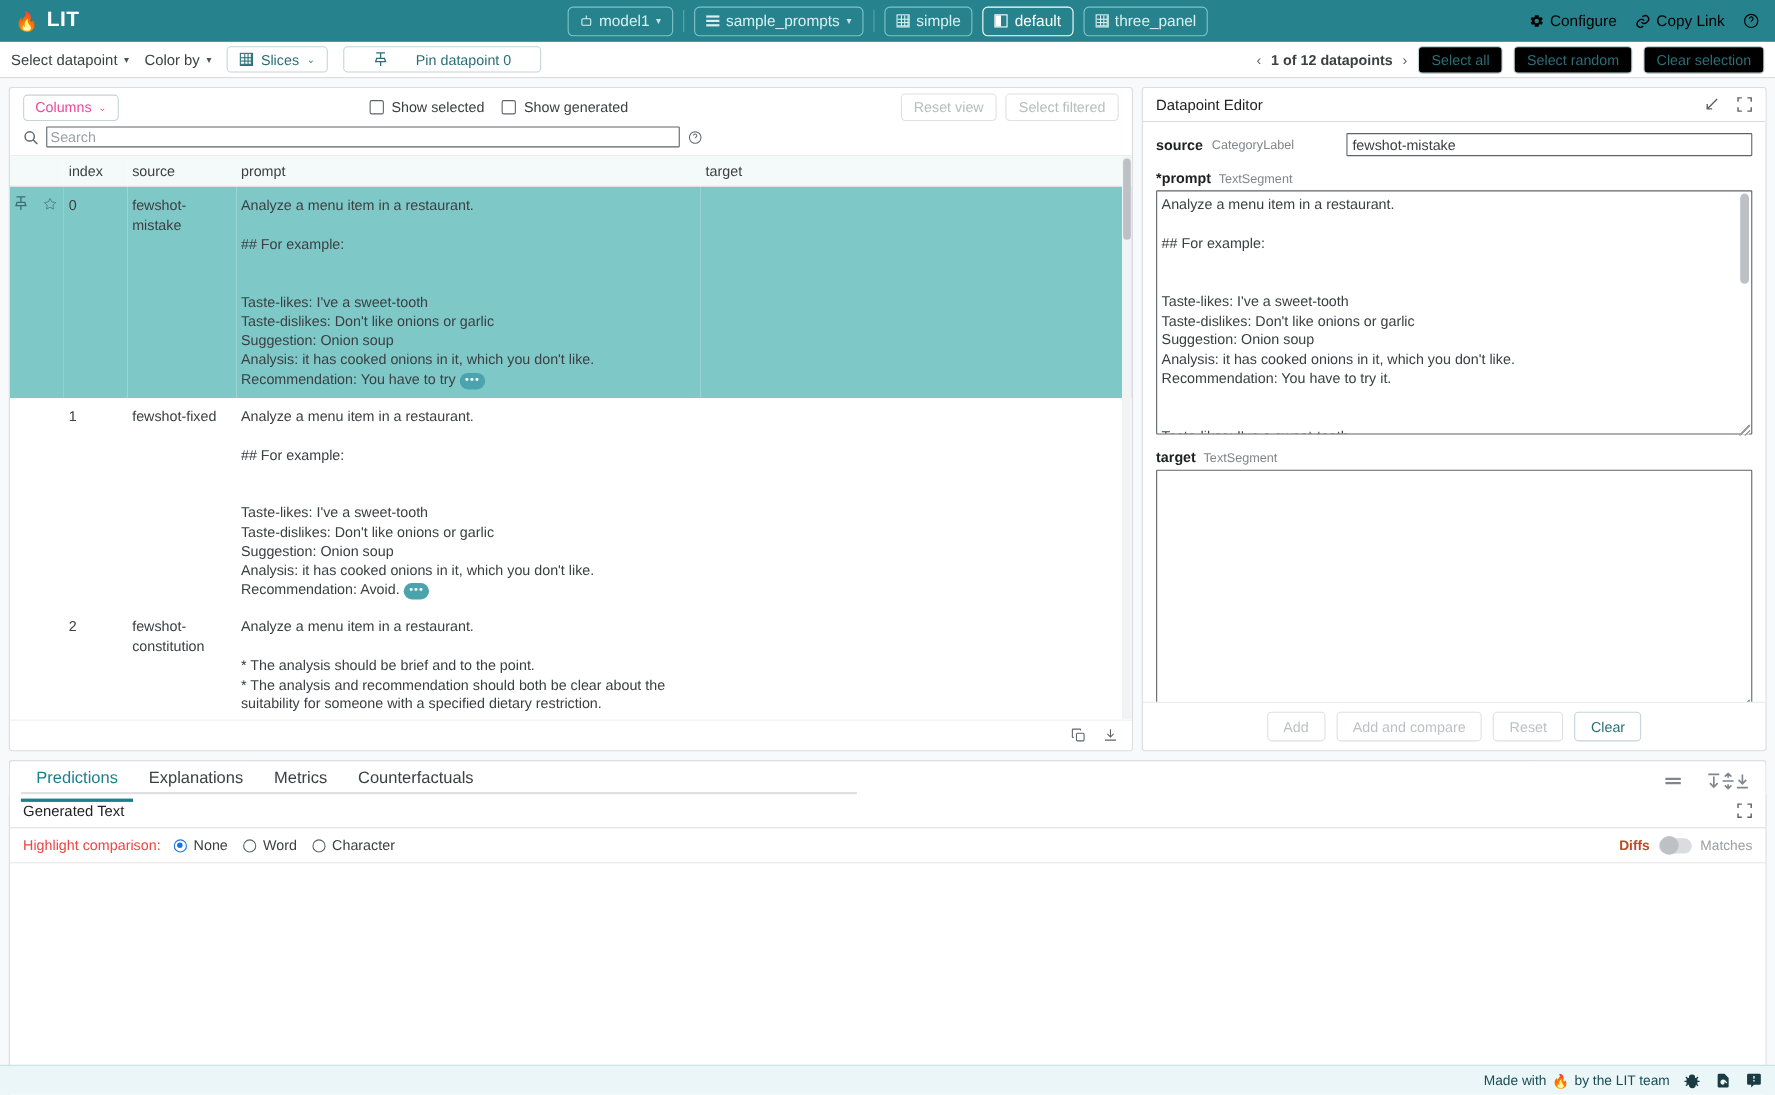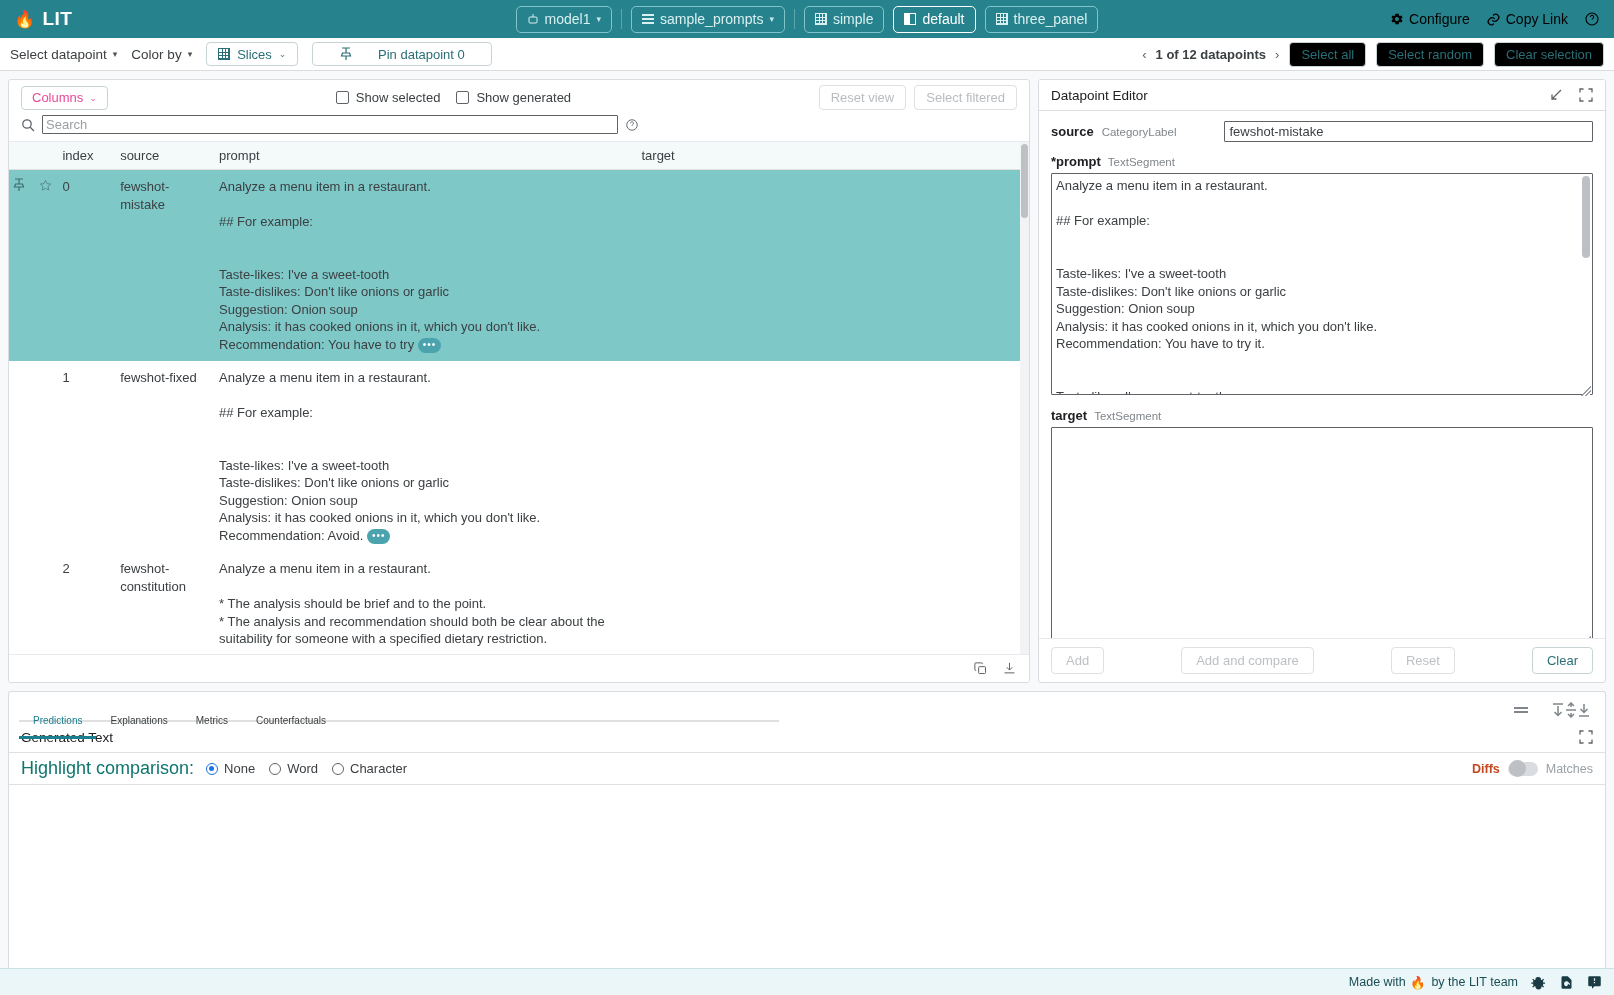--- a/index.html
+++ b/index.html
@@ -304,21 +304,21 @@
     background: #bdc1c6; border-radius: 4px;
   }
   .resize-grip {
     position: absolute; right: 2px; bottom: 2px; width: 10px; height: 10px;
     background:
       linear-gradient(135deg, transparent 46%, #9aa0a6 46%, #9aa0a6 56%, transparent 56%) ,
       linear-gradient(135deg, transparent 70%, #9aa0a6 70%, #9aa0a6 80%, transparent 80%);
   }
   .de-actions {
     height: 44px; min-height: 44px;
-    display: flex; align-items: center; justify-content: space-between;
+    display: flex; align-items: center; justify-content: center;
     gap: 10px; padding: 0 12px;
     border-top: 1px solid #e8eaed;
   }
   .de-btn {
     border: 1px solid #e0e0e0; border-radius: 4px;
     background: #fff; color: #bdc1c6;
     font-size: 13px; padding: 4px 14px; height: 27px;
     font-family: "Liberation Sans", sans-serif;
   }
   .de-btn.enabled { color: #2a6f77; border-color: #c6d4d6; cursor: pointer; }
@@ -334,24 +334,24 @@
     border-bottom: 1px solid #dadce0;
     background: #fff;
     height: 31px;
     padding: 0 0 0 10px;
     position: relative;
     border: 1px solid #dadce0;
     border-bottom: none;
     border-radius: 3px 3px 0 0;
   }
   .tab {
-    font-size: 10px; color: #3c4043;
+    font-size: 15px; color: #3c4043;
     padding: 0 14px 6px 14px;
     cursor: pointer;
-    position: relative; top: 10px;
+    position: relative; top: 0;
   }
   .tab.active { color: #1a7f8e; }
   .tab.active::after {
     content: ""; position: absolute; left: 0; right: 0; bottom: -7px;
     height: 3px; background: #1a7f8e;
   }
   .tabbar-underline {
     position: absolute; left: 10px; width: 760px; bottom: 0; height: 2px;
     background: #e0e0e0;
   }
@@ -371,21 +371,21 @@
     height: 31px; min-height: 31px;
     display: flex; align-items: center; padding: 0 12px;
     border-bottom: 1px solid #e0e0e0;
   }
   .gt-controls {
     height: 32px; min-height: 32px;
     display: flex; align-items: center; padding: 0 12px;
     gap: 0;
     border-bottom: 1px solid #e0e0e0;
   }
-  .hl-label { font-size: 18px; color: #0f766e; margin-right: 12px; }
+  .hl-label { font-size: 13px; color: #ef4444; margin-right: 12px; }
   .radio-wrap { display: inline-flex; align-items: center; gap: 6px; margin-right: 14px; cursor: pointer; font-size: 13px; }
   .radio {
     width: 12px; height: 12px; border: 1.5px solid #5f6368; border-radius: 50%;
     display: inline-block; position: relative;
   }
   .radio.checked { border-color: #1a73e8; }
   .radio.checked::after {
     content: ""; position: absolute; left: 2px; top: 2px;
     width: 5px; height: 5px; border-radius: 50%; background: #1a73e8;
   }

